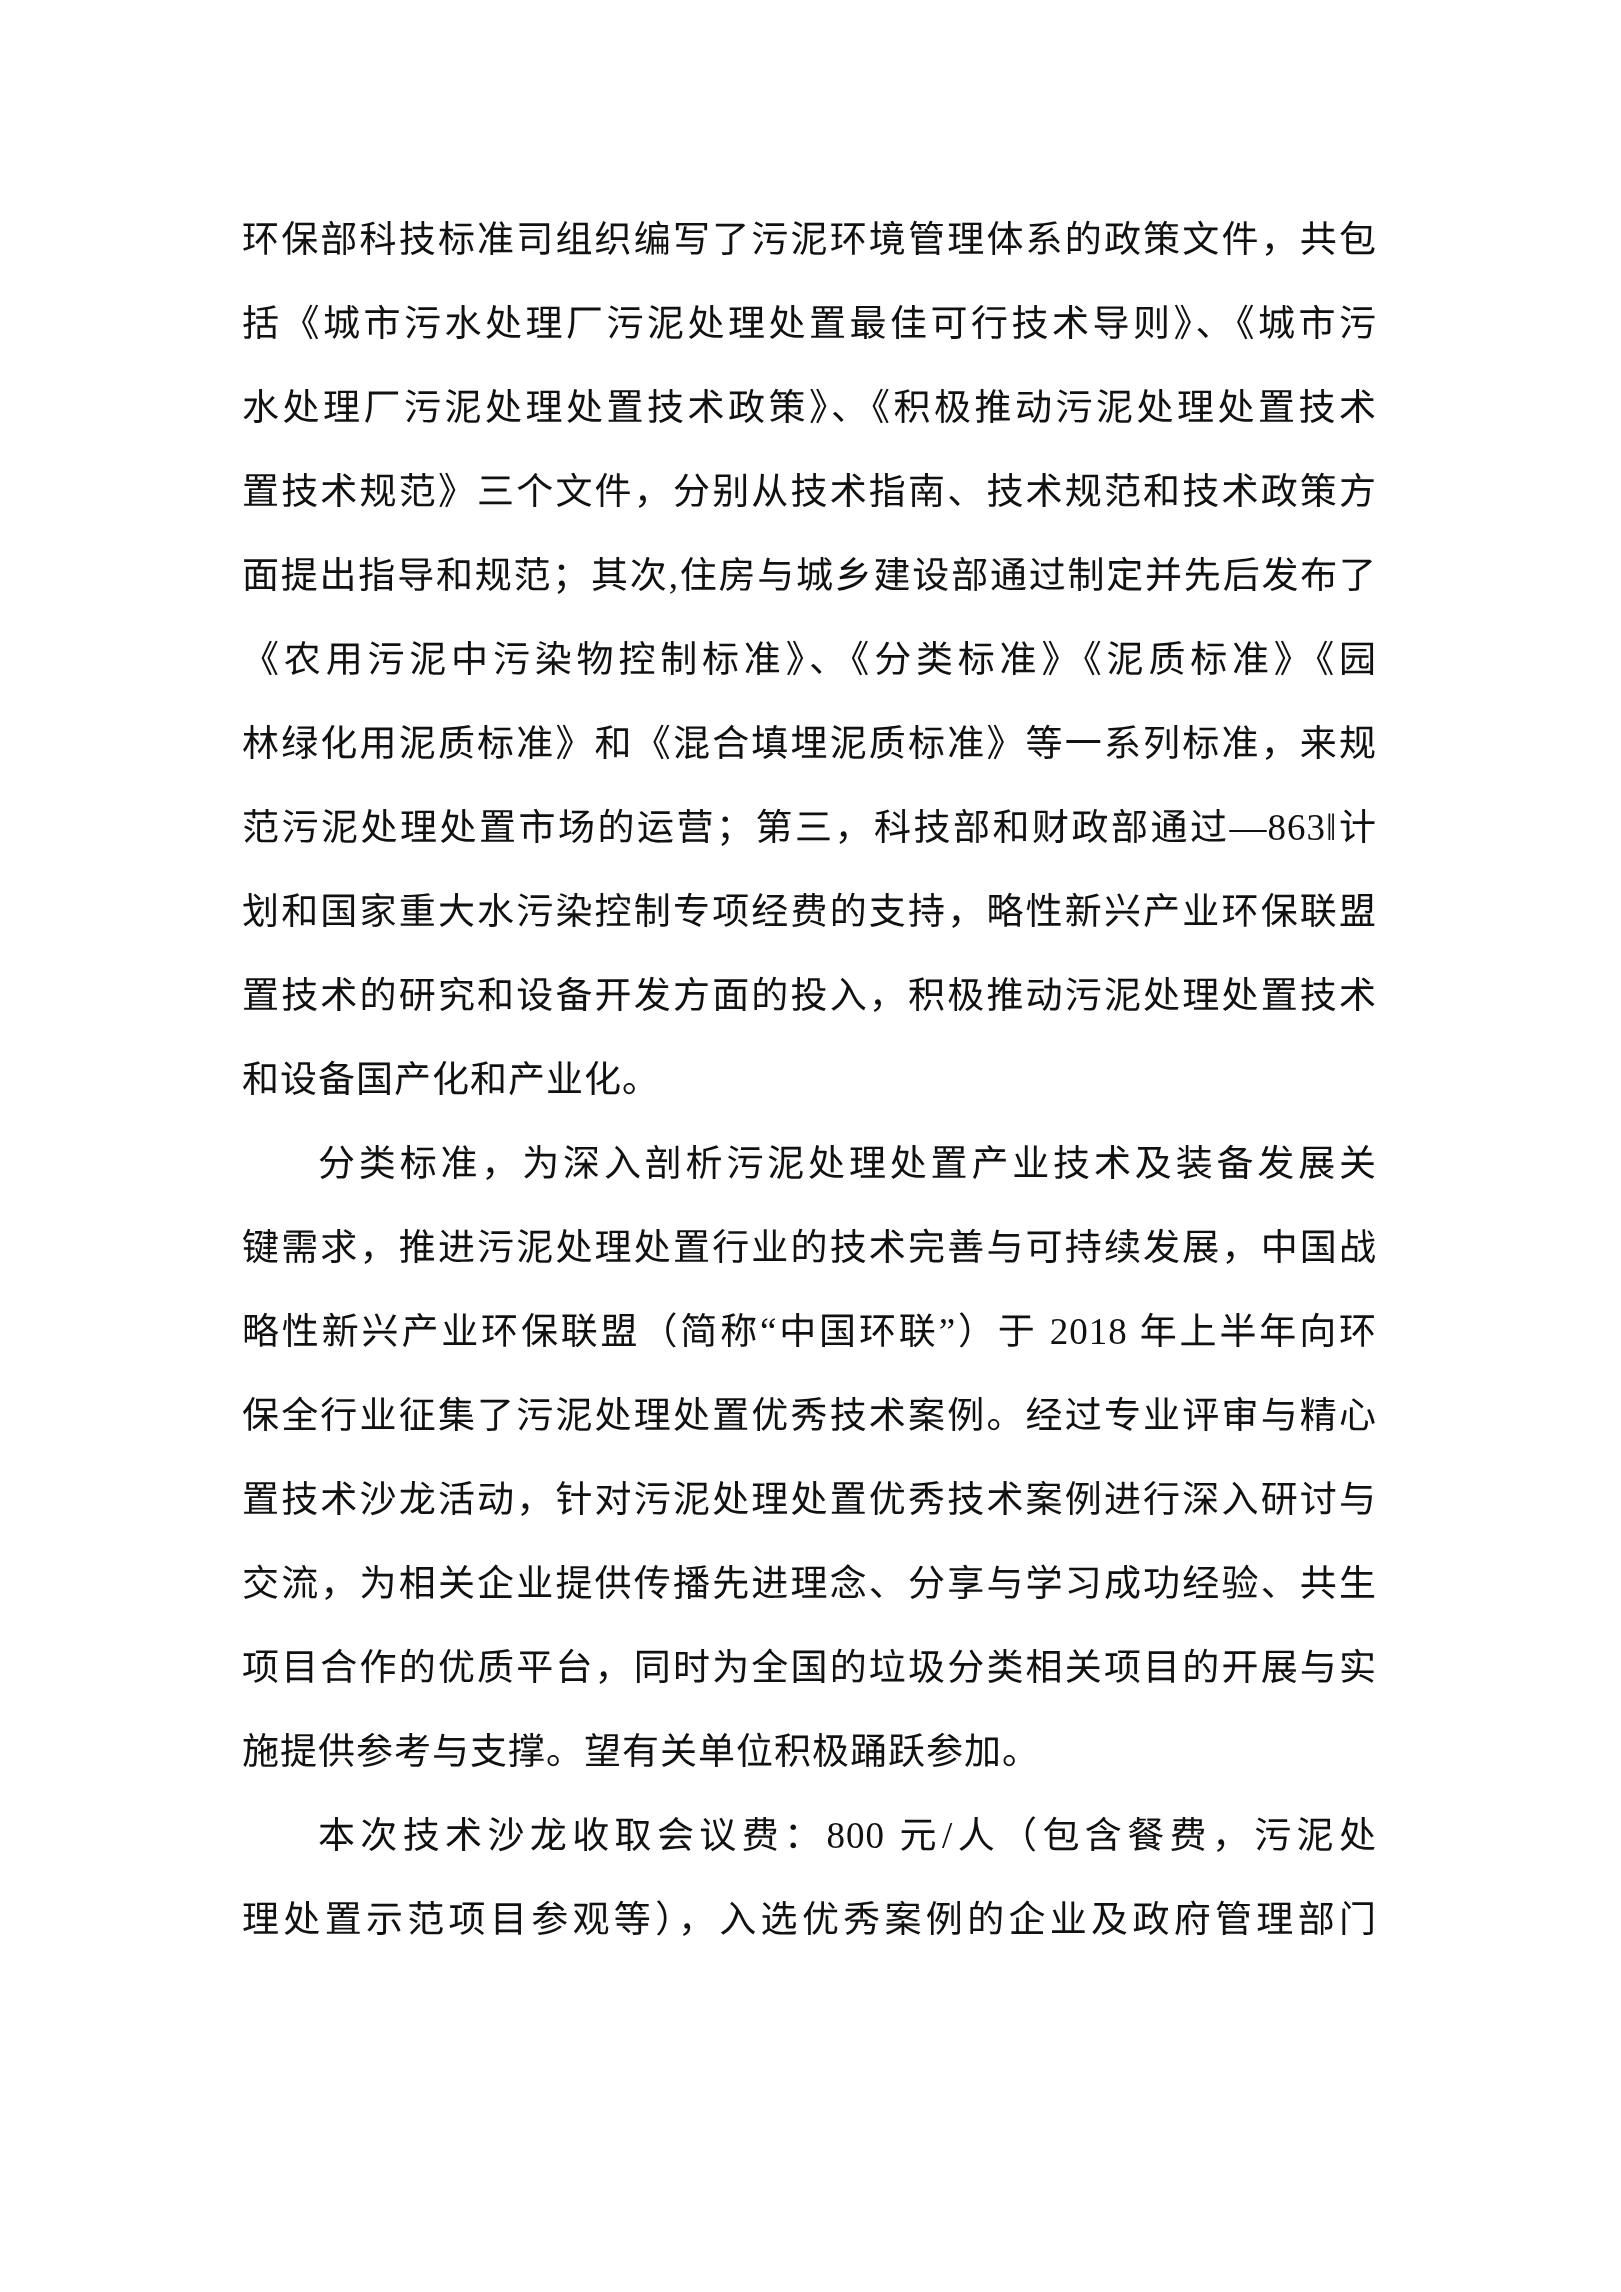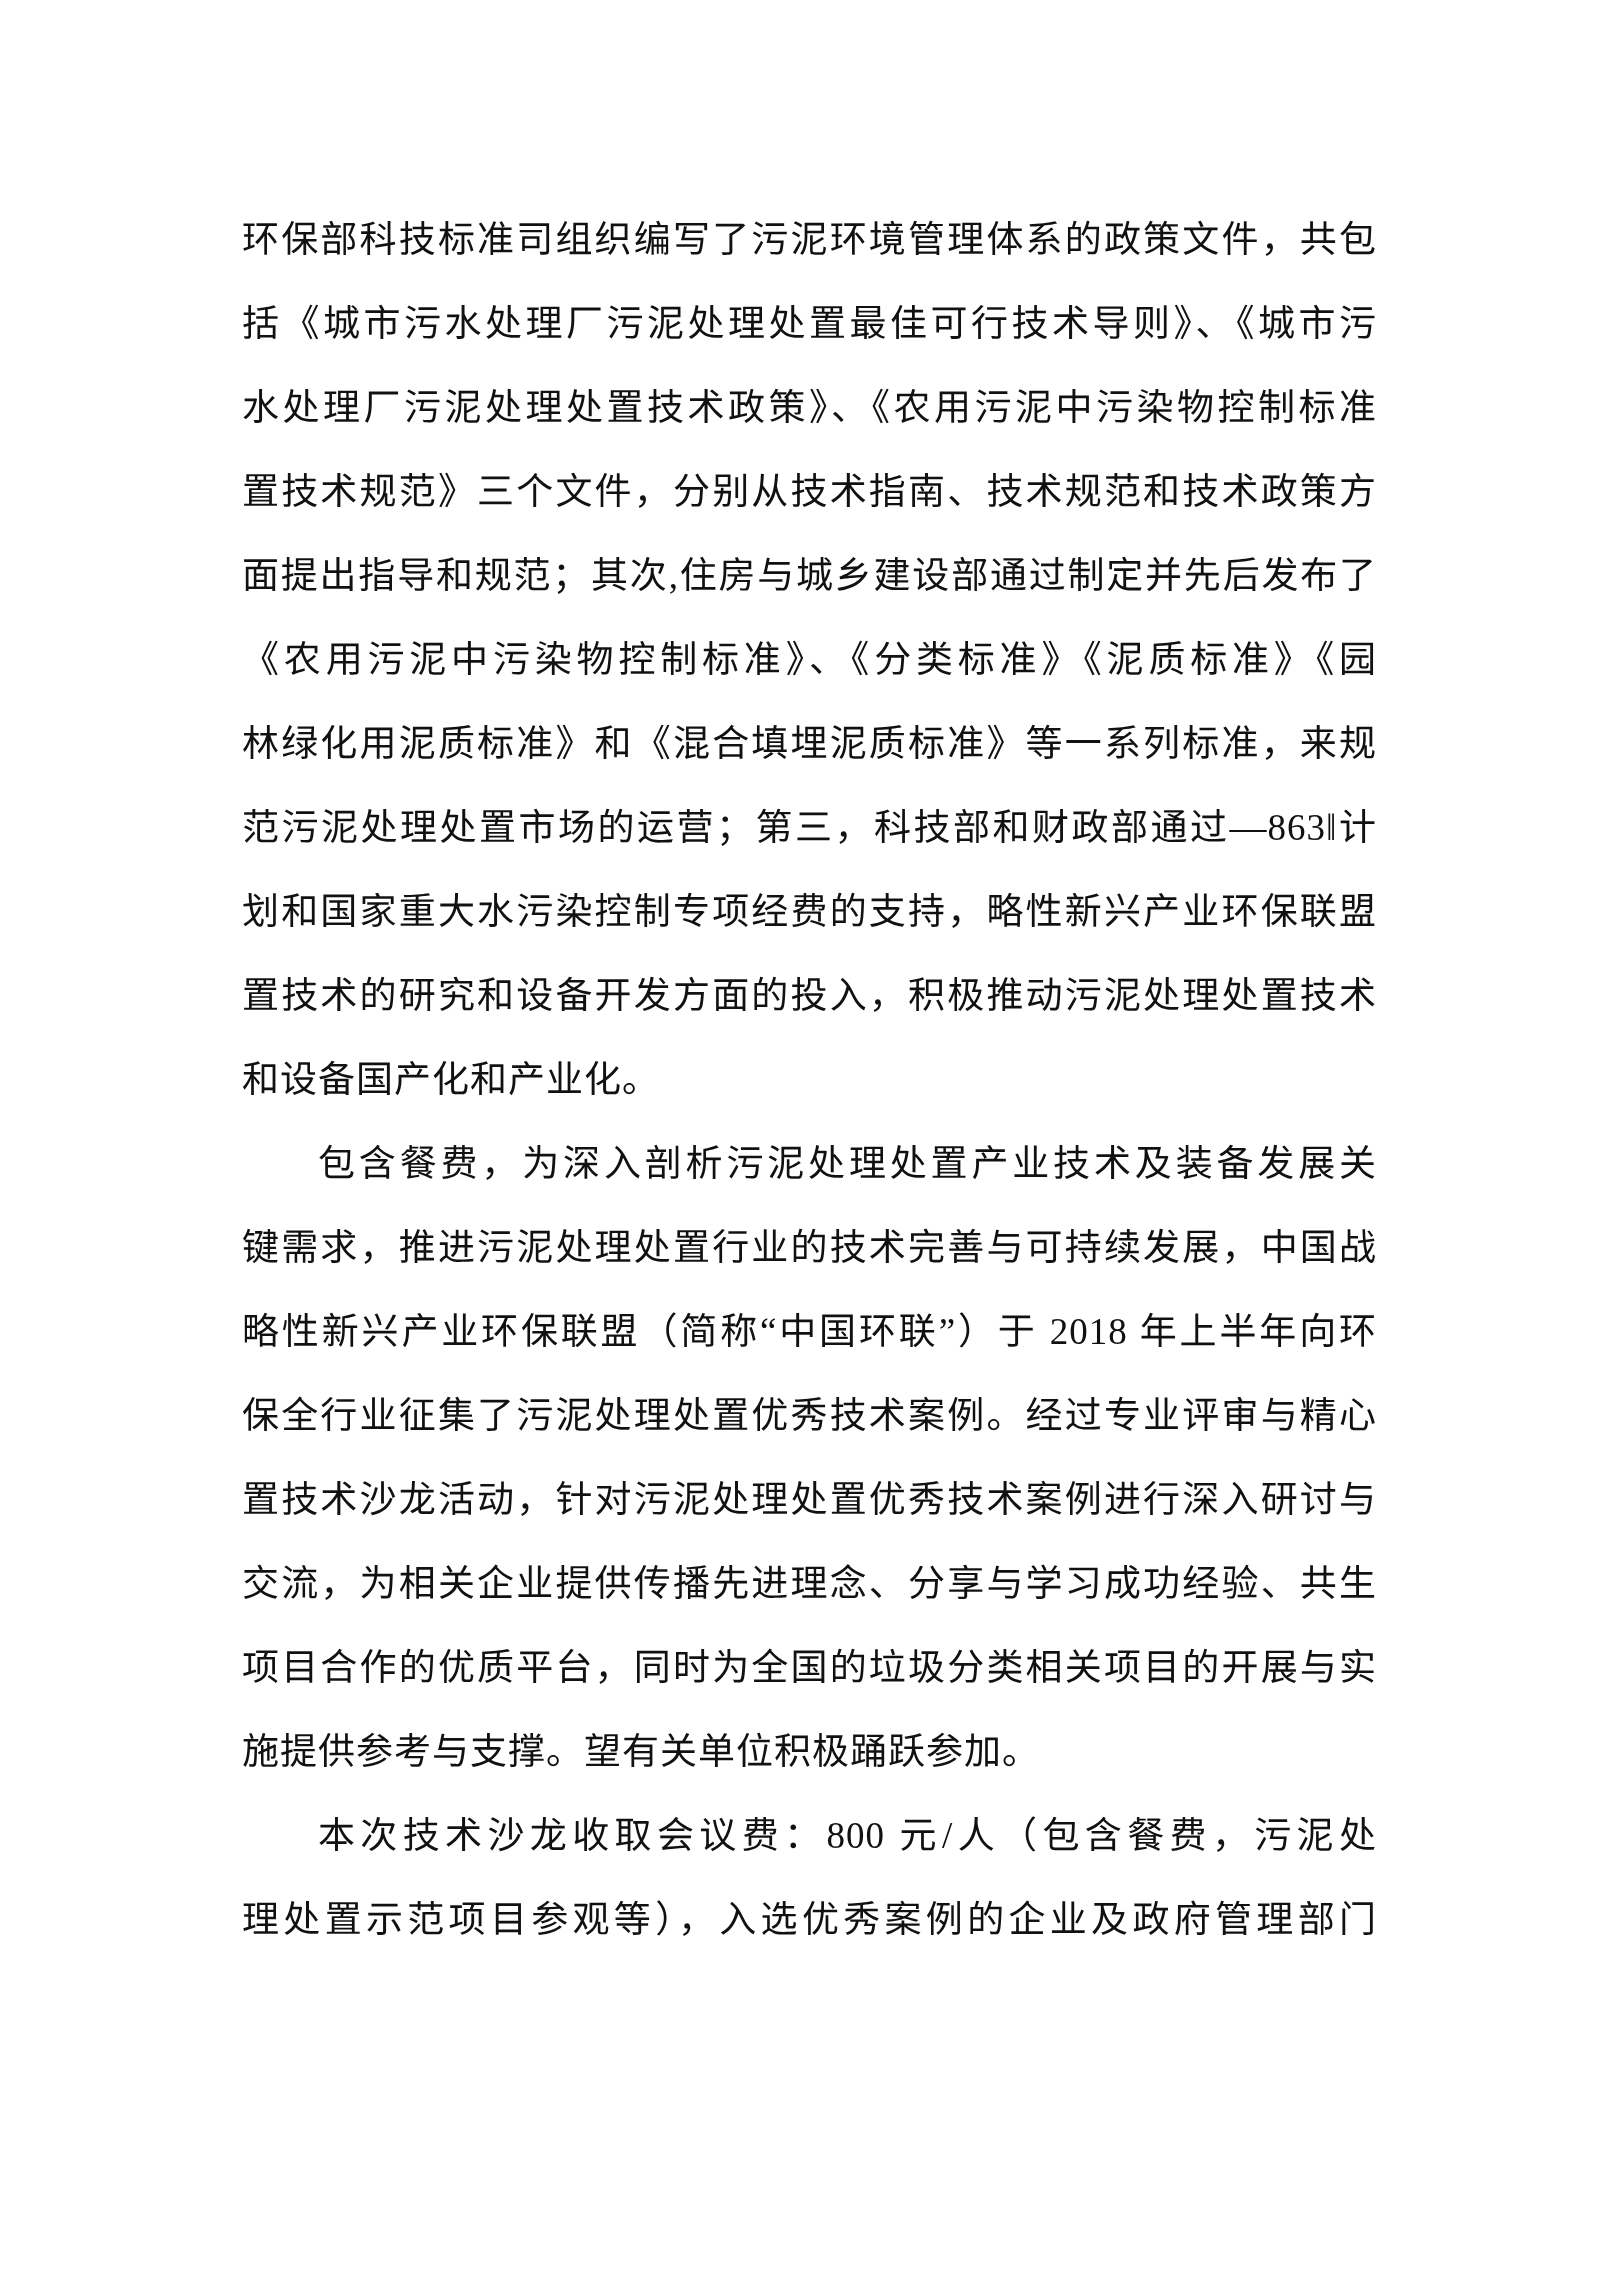--- a/index.html
+++ b/index.html
@@ -43,30 +43,30 @@
     text-indent: 76px;
   }
 </style>
 </head>
 <body>
 
 <div class="page">
   <div class="doc-body" id="doc-body">
       <div class="line">环保部科技标准司组织编写了污泥环境管理体系的政策文件，共包</div>
       <div class="line">括《城市污水处理厂污泥处理处置最佳可行技术导则》、《城市污</div>
-      <div class="line">水处理厂污泥处理处置技术政策》、《农用污泥中污染物控制标准</div>
+      <div class="line">水处理厂污泥处理处置技术政策》、《积极推动污泥处理处置技术</div>
       <div class="line">置技术规范》三个文件，分别从技术指南、技术规范和技术政策方</div>
       <div class="line">面提出指导和规范；其次,住房与城乡建设部通过制定并先后发布了</div>
       <div class="line">《农用污泥中污染物控制标准》、《分类标准》《泥质标准》《园</div>
       <div class="line">林绿化用泥质标准》和《混合填埋泥质标准》等一系列标准，来规</div>
       <div class="line">范污泥处理处置市场的运营；第三，科技部和财政部通过—863‖计</div>
       <div class="line">划和国家重大水污染控制专项经费的支持，略性新兴产业环保联盟</div>
       <div class="line">置技术的研究和设备开发方面的投入，积极推动污泥处理处置技术</div>
       <div class="line no-just">和设备国产化和产业化。</div>
-      <div class="line indent">包含餐费，为深入剖析污泥处理处置产业技术及装备发展关</div>
+      <div class="line indent">分类标准，为深入剖析污泥处理处置产业技术及装备发展关</div>
       <div class="line">键需求，推进污泥处理处置行业的技术完善与可持续发展，中国战</div>
       <div class="line">略性新兴产业环保联盟（简称“中国环联”）于 2018 年上半年向环</div>
       <div class="line">保全行业征集了污泥处理处置优秀技术案例。经过专业评审与精心</div>
       <div class="line">置技术沙龙活动，针对污泥处理处置优秀技术案例进行深入研讨与</div>
       <div class="line">交流，为相关企业提供传播先进理念、分享与学习成功经验、共生</div>
       <div class="line">项目合作的优质平台，同时为全国的垃圾分类相关项目的开展与实</div>
       <div class="line no-just">施提供参考与支撑。望有关单位积极踊跃参加。</div>
       <div class="line indent">本次技术沙龙收取会议费：800 元/人（包含餐费，污泥处</div>
       <div class="line">理处置示范项目参观等），入选优秀案例的企业及政府管理部门</div>
     </div>

